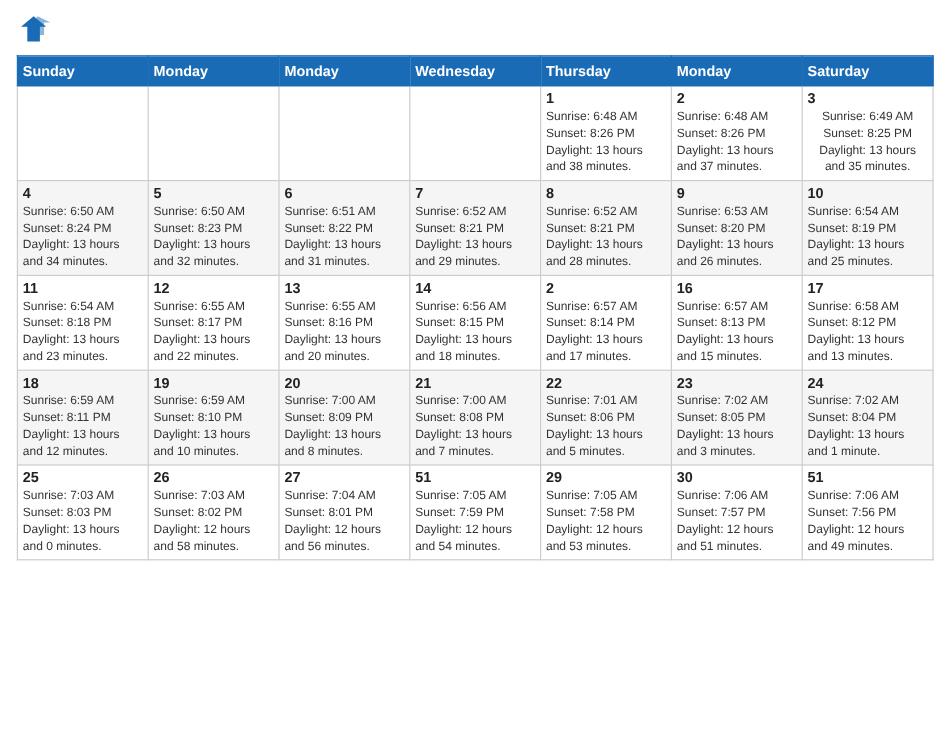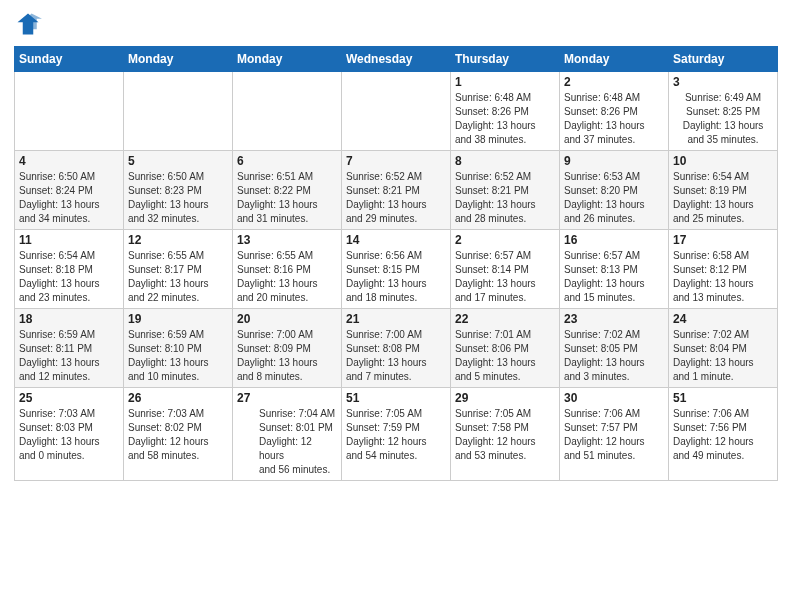--- a/index.html
+++ b/index.html
@@ -321,21 +321,21 @@
           </td>
           <td>
             <div class="day-number">26</div>
             <div class="day-info" style="white-space: pre-line;">Sunrise: 7:03 AM
 Sunset: 8:02 PM
 Daylight: 12 hours
 and 58 minutes.</div>
           </td>
           <td>
             <div class="day-number">27</div>
-            <div class="day-info" style="white-space: pre-line; margin-left: 22px;">Sunrise: 7:04 AM
+            <div class="day-info" style="white-space: pre-line;">Sunrise: 7:04 AM
 Sunset: 8:01 PM
 Daylight: 12 hours
 and 56 minutes.</div>
           </td>
           <td>
             <div class="day-number">51</div>
             <div class="day-info" style="white-space: pre-line;">Sunrise: 7:05 AM
 Sunset: 7:59 PM
 Daylight: 12 hours
 and 54 minutes.</div>

